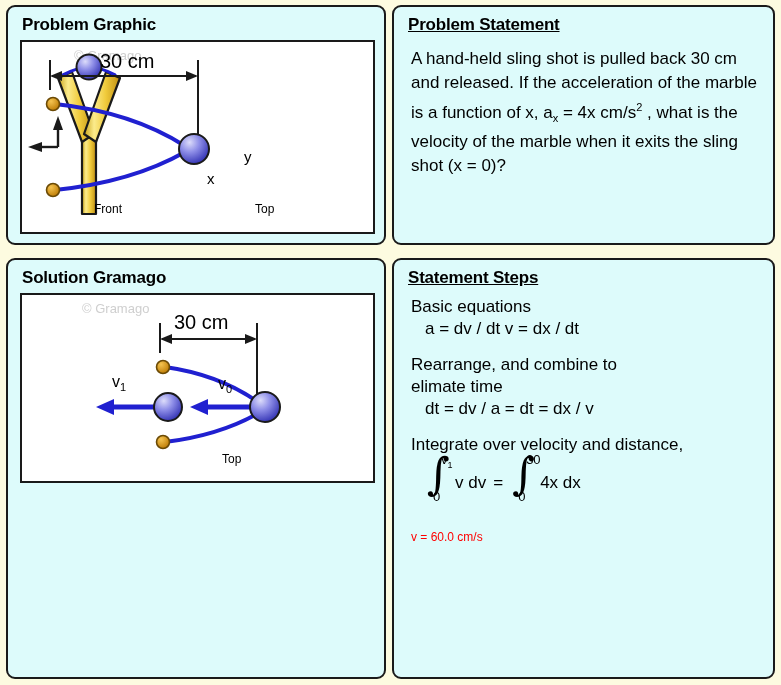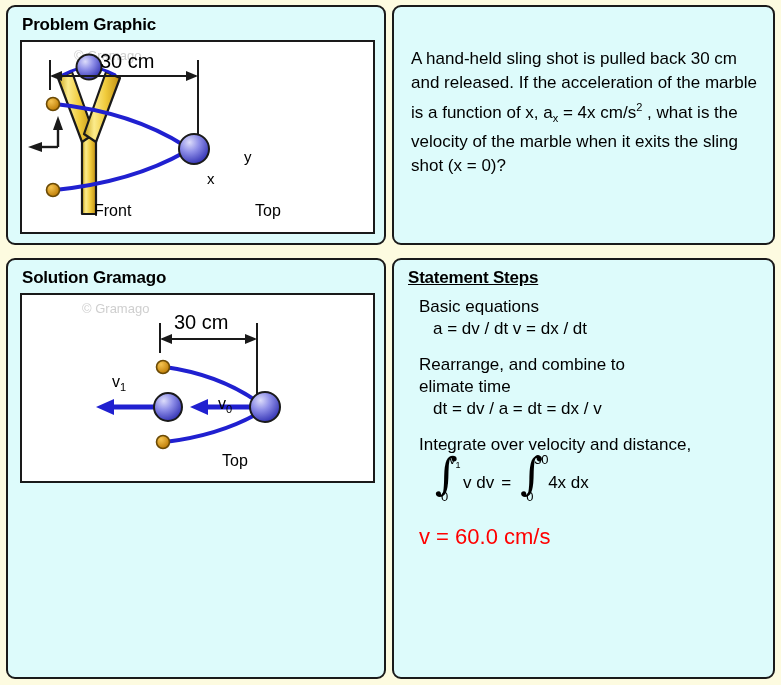--- a/index.html
+++ b/index.html
@@ -52,21 +52,21 @@
   .wm {
     position: absolute;
     font-size: 13px;
     color: #cfcfcf;
     white-space: nowrap;
     font-family: "Liberation Sans", sans-serif;
   }
 
   .view-label {
     position: absolute;
-    font-size: 16px;
+    font-size: 12px;
     color: #000;
     white-space: nowrap;
   }
 
   .dim-label {
     position: absolute;
     font-size: 20px;
     color: #000;
     white-space: nowrap;
   }
@@ -98,28 +98,27 @@
   #statement-body sub { font-size: 11px; }
   #statement-body sup { font-size: 11px; }
 
   
   #steps-body {
     position: absolute;
     left: 17px; top: 36px;
     width: 352px;
     font-size: 17px;
     color: #000;
-    margin-left: 8px;
   }
   .step-head { line-height: 22px; }
   .step-sub  { line-height: 22px; padding-left: 14px; }
   .gap-sm { height: 14px; }
   .answer {
     color: #ff0000;
-    font-size: 22px;
+    font-size: 12px;
     line-height: 22px;
   }
   .eqline sub { font-size: 11px; }
   .eqline sup { font-size: 11px; }
 
   
   .integral-row {
     position: relative;
     height: 56px;
     padding-left: 14px;
@@ -238,20 +237,21 @@
 
       <div class="dim-label" style="left:78px; top:8px;">30 cm</div>
       <div class="axis-label" style="left:222px; top:106px;">y</div>
       <div class="axis-label" style="left:185px; top:128px;">x</div>
       <div class="view-label" style="left:72px; top:160px;">Front</div>
       <div class="view-label" style="left:233px; top:160px;">Top</div>
     </div>
   </div>
 
   <div class="panel" id="statement-panel">
+    <div class="panel-title underlined">Problem Statement</div>
     <div id="statement-body"><span>A hand-held sling shot is pulled back 30 cm and released. If the acceleration of the marble is a function of x, a</span><sub>x</sub><span> = 4x cm/s</span><sup>2</sup><span> , what is the velocity of the marble when it exits the sling shot (x = 0)?</span></div>
   </div>
 
   <div class="panel" id="solution-panel">
     <div class="panel-title">Solution Gramago</div>
 
     <div class="canvas-box" id="solution-canvas">
 
       <div class="wm" style="left:60px; top:6px;">© Gramago</div>
 
@@ -294,21 +294,21 @@
           <polygon points="74,112 92,104 92,120" fill="#2020d0"></polygon>
         </g>
 
         <circle cx="146" cy="112" r="14" fill="url(#marbleGrad2)" stroke="#1a1a1a" stroke-width="2"></circle>
       </svg>
 
       <div class="dim-label" style="left:152px; top:16px;">30 cm</div>
 
       <div class="vel-label" style="left:90px; top:78px;"><span>v</span><sub>1</sub></div>
 
-      <div class="vel-label" style="left:196px; top:80px;margin-top:20px;"><span>v</span><sub>0</sub></div>
+      <div class="vel-label" style="left:196px; top:80px;"><span>v</span><sub>0</sub></div>
 
       <div class="view-label" style="left:200px; top:157px;">Top</div>
     </div>
   </div>
 
   <div class="panel" id="steps-panel">
     <div class="panel-title underlined">Statement Steps</div>
 
     <div id="steps-body">
 

